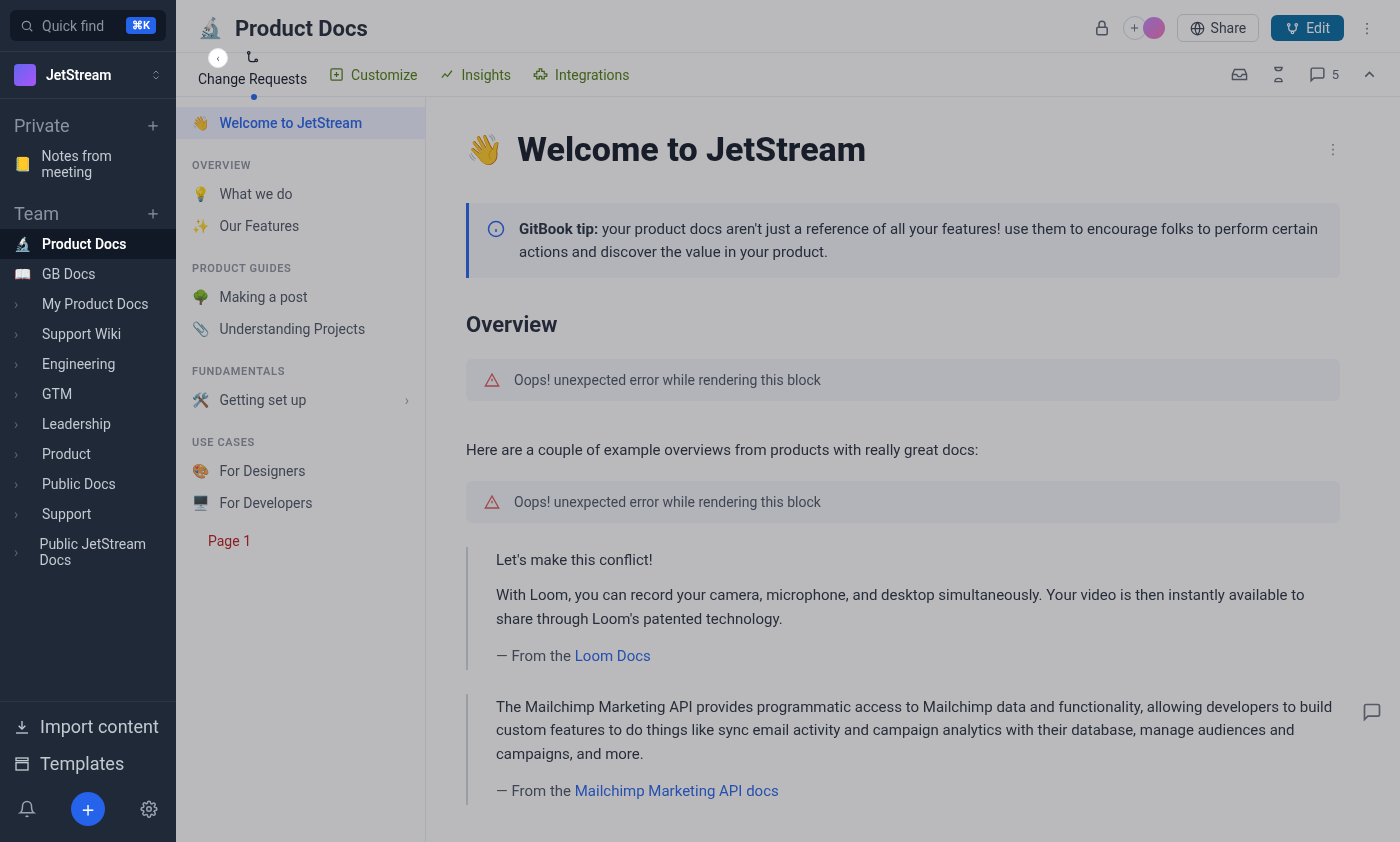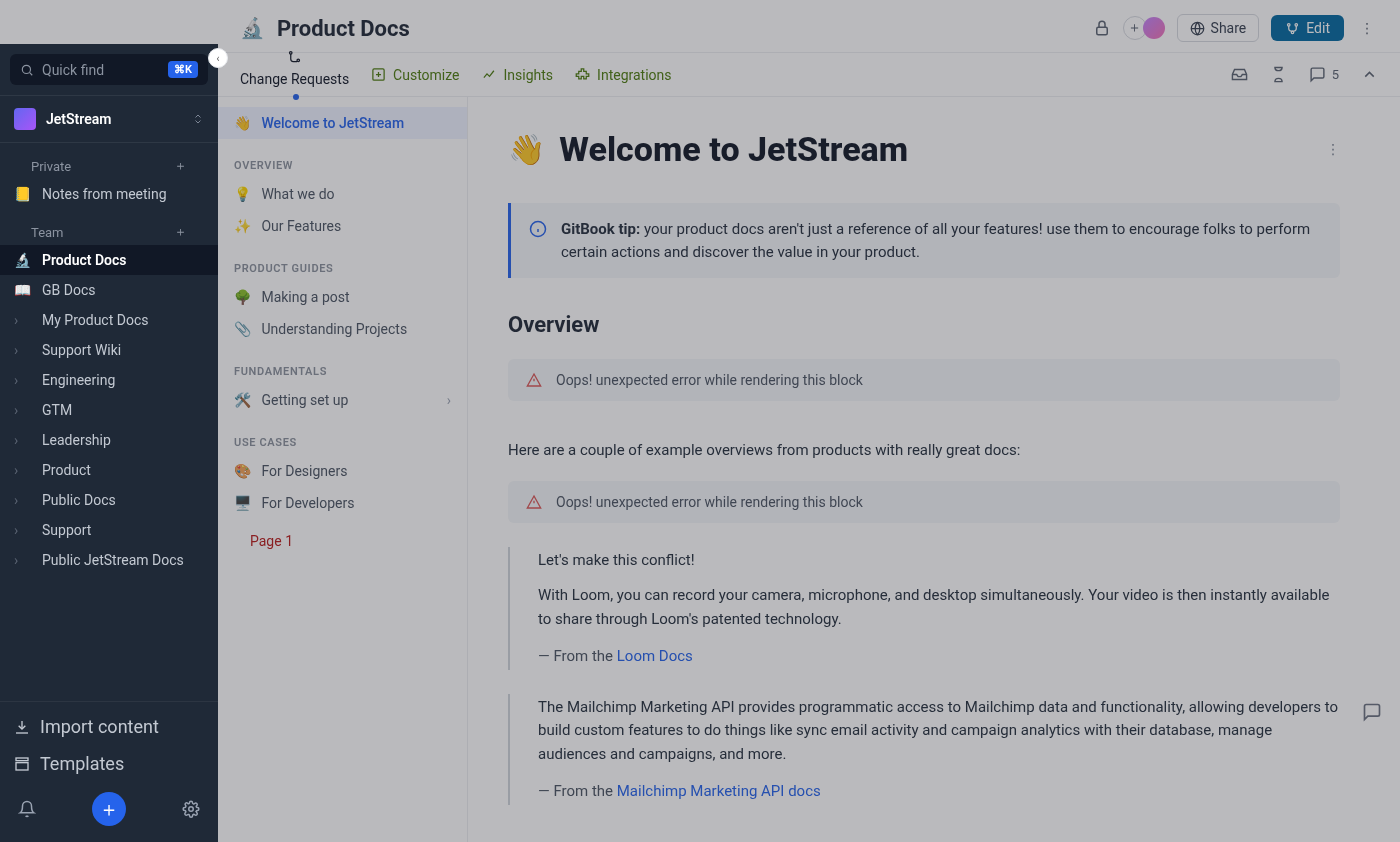--- a/index.html
+++ b/index.html
@@ -1,27 +1,27 @@
 <!DOCTYPE html>
 <html><head>
 <meta charset="utf-8">
 <style>
 * { margin:0; padding:0; box-sizing:border-box; }
 body { font-family:-apple-system,BlinkMacSystemFont,"Segoe UI",Roboto,sans-serif; font-size:14px; width:1400px; height:842px; overflow:hidden; position:relative; }
 .overlay { position:absolute; inset:0; background:rgba(40,40,50,0.32); z-index:2; pointer-events:none; }
 .app { display:flex; width:100%; height:100%; background:#fff; }
 
 
-.sidebar { width:218px; background:#1f2937; color:#c3c9d2; display:flex; flex-direction:column; position:relative; z-index:3;margin-top:44px; }
+.sidebar { width:176px; background:#1f2937; color:#c3c9d2; display:flex; flex-direction:column; position:relative; z-index:3; }
 .quickfind { margin:10px; padding:7px 10px; background:#111826; border-radius:6px; display:flex; align-items:center; gap:8px; color:#8b93a0; font-size:14px; }
 .quickfind .kbd { margin-left:auto; background:#2563eb; color:#fff; border-radius:4px; padding:2px 6px; font-size:11px; font-weight:600; }
 .workspace { display:flex; align-items:center; gap:10px; padding:12px 14px; font-weight:600; color:#fff; border-top:1px solid rgba(255,255,255,.07); border-bottom:1px solid rgba(255,255,255,.07); }
 .workspace .logo { width:22px; height:22px; background:linear-gradient(135deg,#6366f1,#a855f7); border-radius:4px; }
 .workspace .updown { margin-left:auto; color:#7d8696; }
-.section-hdr { display:flex; align-items:center; justify-content:space-between; padding:14px 31px 4px; color:#8b93a0; font-size:13px; }
+.section-hdr { display:flex; align-items:center; justify-content:space-between; padding:14px 14px 4px; color:#8b93a0; font-size:18px; }
 .nav-item { display:flex; align-items:center; gap:10px; padding:7px 14px; cursor:pointer; font-size:14px; color:#c3c9d2; }
 .nav-item.active { background:#111826; color:#fff; font-weight:600; }
 .nav-item .emoji { width:18px; text-align:center; }
 .nav-item .chev { color:#5a6372; width:18px; }
 .sidebar-grow { flex:1; overflow-y:auto; }
 .sidebar-bottom { border-top:1px solid rgba(255,255,255,0.06); padding:6px 0; }
 .sb-btm-item { display:flex; align-items:center; gap:10px; padding:8px 14px; color:#c3c9d2; cursor:pointer; font-size:18px; }
 .sb-footer-row { display:flex; align-items:center; justify-content:space-between; padding:10px 18px; }
 .fab { width:34px; height:34px; border-radius:17px; background:#2563eb; color:#fff; display:flex; align-items:center; justify-content:center; font-size:20px; }
 .icon-col { color:#9aa3b2; }

